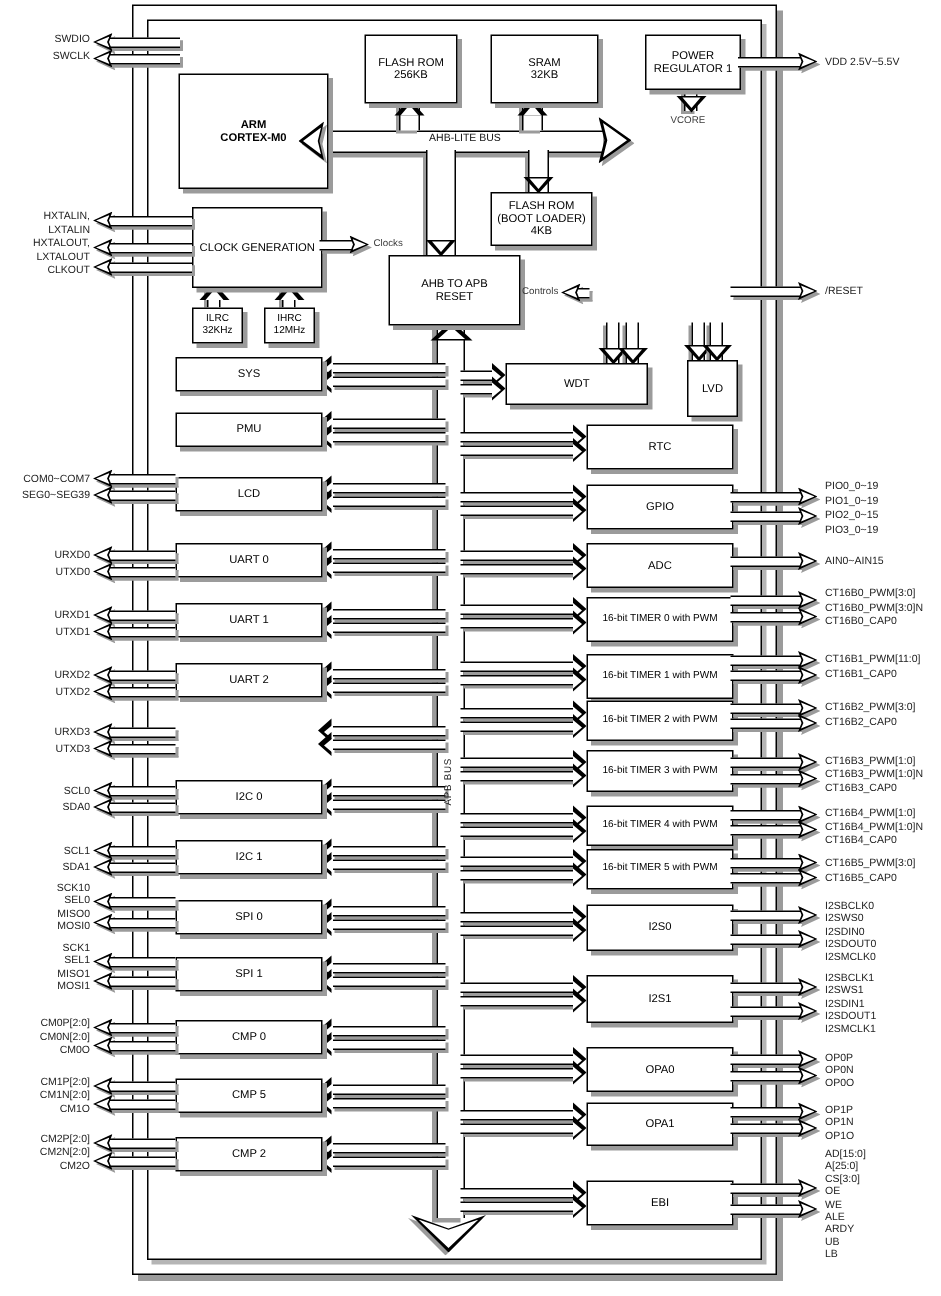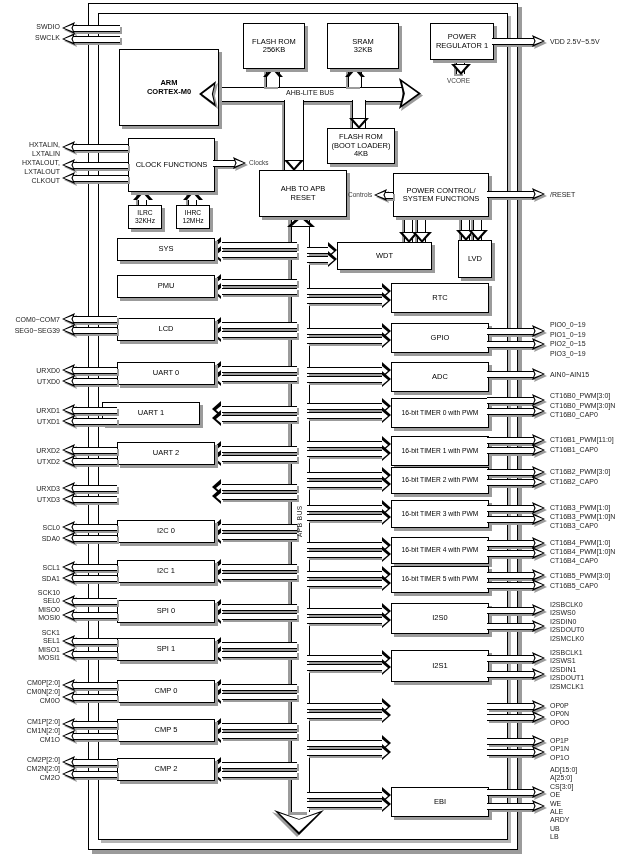--- a/index.html
+++ b/index.html
@@ -115,57 +115,57 @@
 CORTEX-M0</div>
   <div class="blk" style="left:243px;top:23px;width:60px;height:44px">FLASH ROM
 256KB</div>
   <div class="blk" style="left:327px;top:23px;width:70px;height:44px">SRAM
 32KB</div>
   <div class="blk" style="left:430px;top:23px;width:62px;height:35px">POWER
 REGULATOR 1</div>
   <div class="blk" style="left:327px;top:128px;width:66px;height:34px">FLASH ROM
 (BOOT LOADER)
 4KB</div>
-  <div class="blk" style="left:128px;top:138px;width:85px;height:52px">CLOCK FUNCTIONS</div>
+  <div class="blk" style="left:128px;top:138px;width:85px;height:52px">CLOCK GENERATION</div>
   <div class="blk sm" style="left:128px;top:205px;width:32px;height:22px">ILRC
 32KHz</div>
   <div class="blk sm" style="left:176px;top:205px;width:32px;height:22px">IHRC
 12MHz</div>
   <div class="blk" style="left:259px;top:170px;width:86px;height:45px">AHB TO APB
 RESET</div>
-  <div class="blk" style="left:393px;top:173px;width:94px;height:42px">POWER CONTROL/
-SYSTEM FUNCTIONS</div>
   <div class="blk wblk" style="left:337px;top:242px;width:93px;height:26px">WDT</div>
   <div class="blk" style="left:458px;top:240px;width:32px;height:36px">LVD</div>
 
   <div class="blk lblk" style="left:117px;top:238px;width:96px;height:21px">SYS</div>
   <div class="blk lblk" style="left:117px;top:318px;width:96px;height:21px">LCD</div>
   <div class="blk lblk" style="left:117px;top:275px;width:96px;height:21px">PMU</div>
   <div class="blk lblk" style="left:117px;top:362px;width:96px;height:21px">UART 0</div>
-  <div class="blk lblk" style="left:102px;top:402px;width:96px;height:21px">UART 1</div>
+  <div class="blk lblk" style="left:117px;top:402px;width:96px;height:21px">UART 1</div>
   <div class="blk lblk" style="left:117px;top:442px;width:96px;height:21px">UART 2</div>
   <div class="blk lblk" style="left:117px;top:520px;width:96px;height:21px">I2C 0</div>
   <div class="blk lblk" style="left:117px;top:560px;width:96px;height:21px">I2C 1</div>
   <div class="blk lblk" style="left:117px;top:600px;width:96px;height:21px">SPI 0</div>
   <div class="blk lblk" style="left:117px;top:638px;width:96px;height:21px">SPI 1</div>
   <div class="blk lblk" style="left:117px;top:680px;width:96px;height:21px">CMP 0</div>
   <div class="blk lblk" style="left:117px;top:719px;width:96px;height:21px">CMP 5</div>
   <div class="blk lblk" style="left:117px;top:758px;width:96px;height:21px">CMP 2</div>
 
   <div class="blk rblk" style="left:391px;top:283px;width:96px;height:28px">RTC</div>
   <div class="blk rblk" style="left:391px;top:323px;width:96px;height:28px">GPIO</div>
   <div class="blk rblk" style="left:391px;top:362px;width:96px;height:28px">ADC</div>
   <div class="blk rblk sm" style="left:391px;top:398px;width:96px;height:28px">16-bit TIMER 0 with PWM</div>
   <div class="blk rblk sm" style="left:391px;top:436px;width:96px;height:28px">16-bit TIMER 1 with PWM</div>
   <div class="blk rblk sm" style="left:391px;top:467px;width:96px;height:25px">16-bit TIMER 2 with PWM</div>
   <div class="blk rblk sm" style="left:391px;top:500px;width:96px;height:26px">16-bit TIMER 3 with PWM</div>
   <div class="blk rblk sm" style="left:391px;top:537px;width:96px;height:25px">16-bit TIMER 4 with PWM</div>
   <div class="blk rblk sm" style="left:391px;top:566px;width:96px;height:25px">16-bit TIMER 5 with PWM</div>
   <div class="blk rblk" style="left:391px;top:603px;width:96px;height:29px">I2S0</div>
   <div class="blk rblk" style="left:391px;top:650px;width:96px;height:30px">I2S1</div>
+  <div class="blk rblk" style="left:391px;top:698px;width:96px;height:28px">OPA0</div>
+  <div class="blk rblk" style="left:391px;top:735px;width:96px;height:27px">OPA1</div>
   <div class="blk rblk" style="left:391px;top:787px;width:96px;height:28px">EBI</div>
 
   <div class="ann" style="left:249px;top:159px">Clocks</div>
   <div class="ann" style="left:348px;top:191px">Controls</div>
   <div class="ann" style="left:447px;top:77px">VCORE</div>
 
   <div class="pingroup">
       <div class="pin" style="left: 62px; top: 22px; width: 58px; height: 12px;">
         <div class="shaft" style="left: 10px; right: 0px; top: 2.6px; height: 5px;"></div>
         <div class="tip cl" style="left: 0px; top: 0px; width: 13px; height: 12px;">

